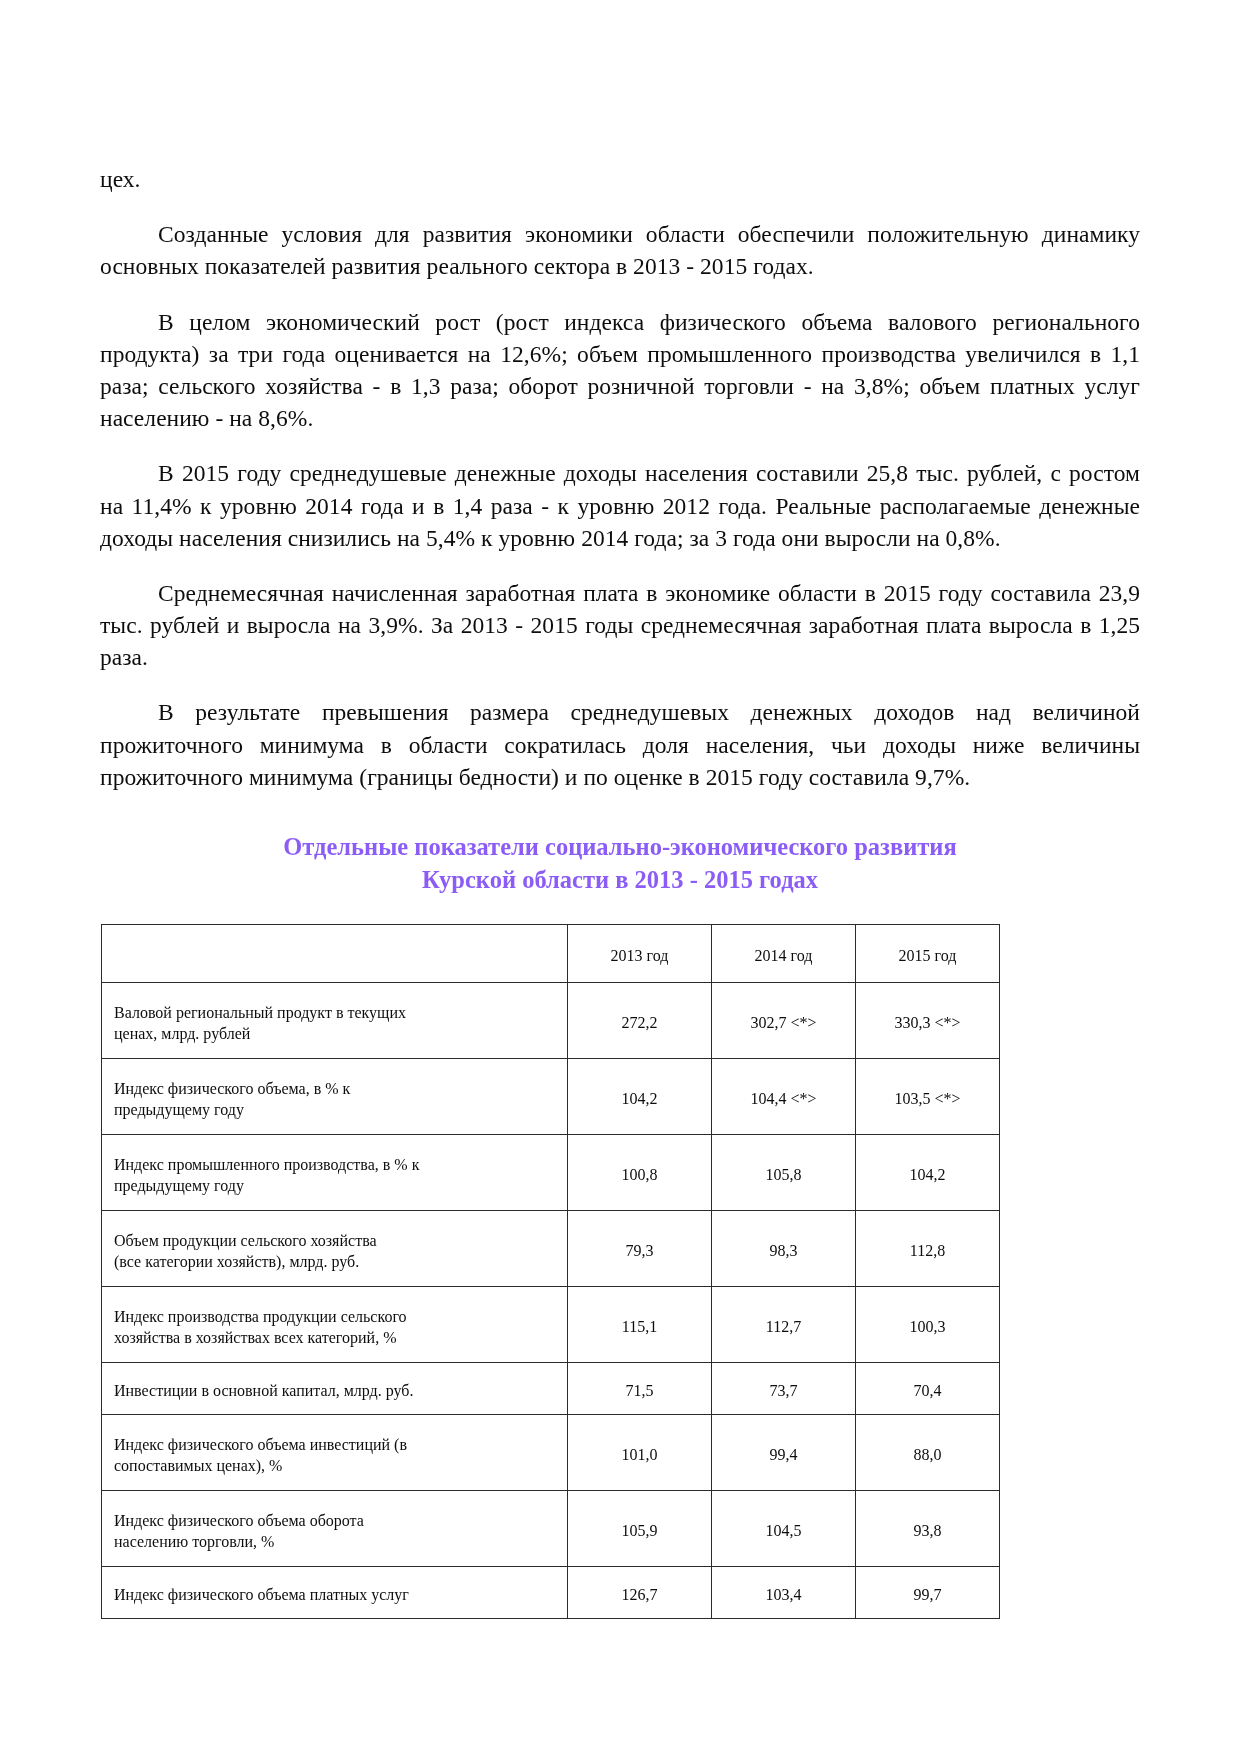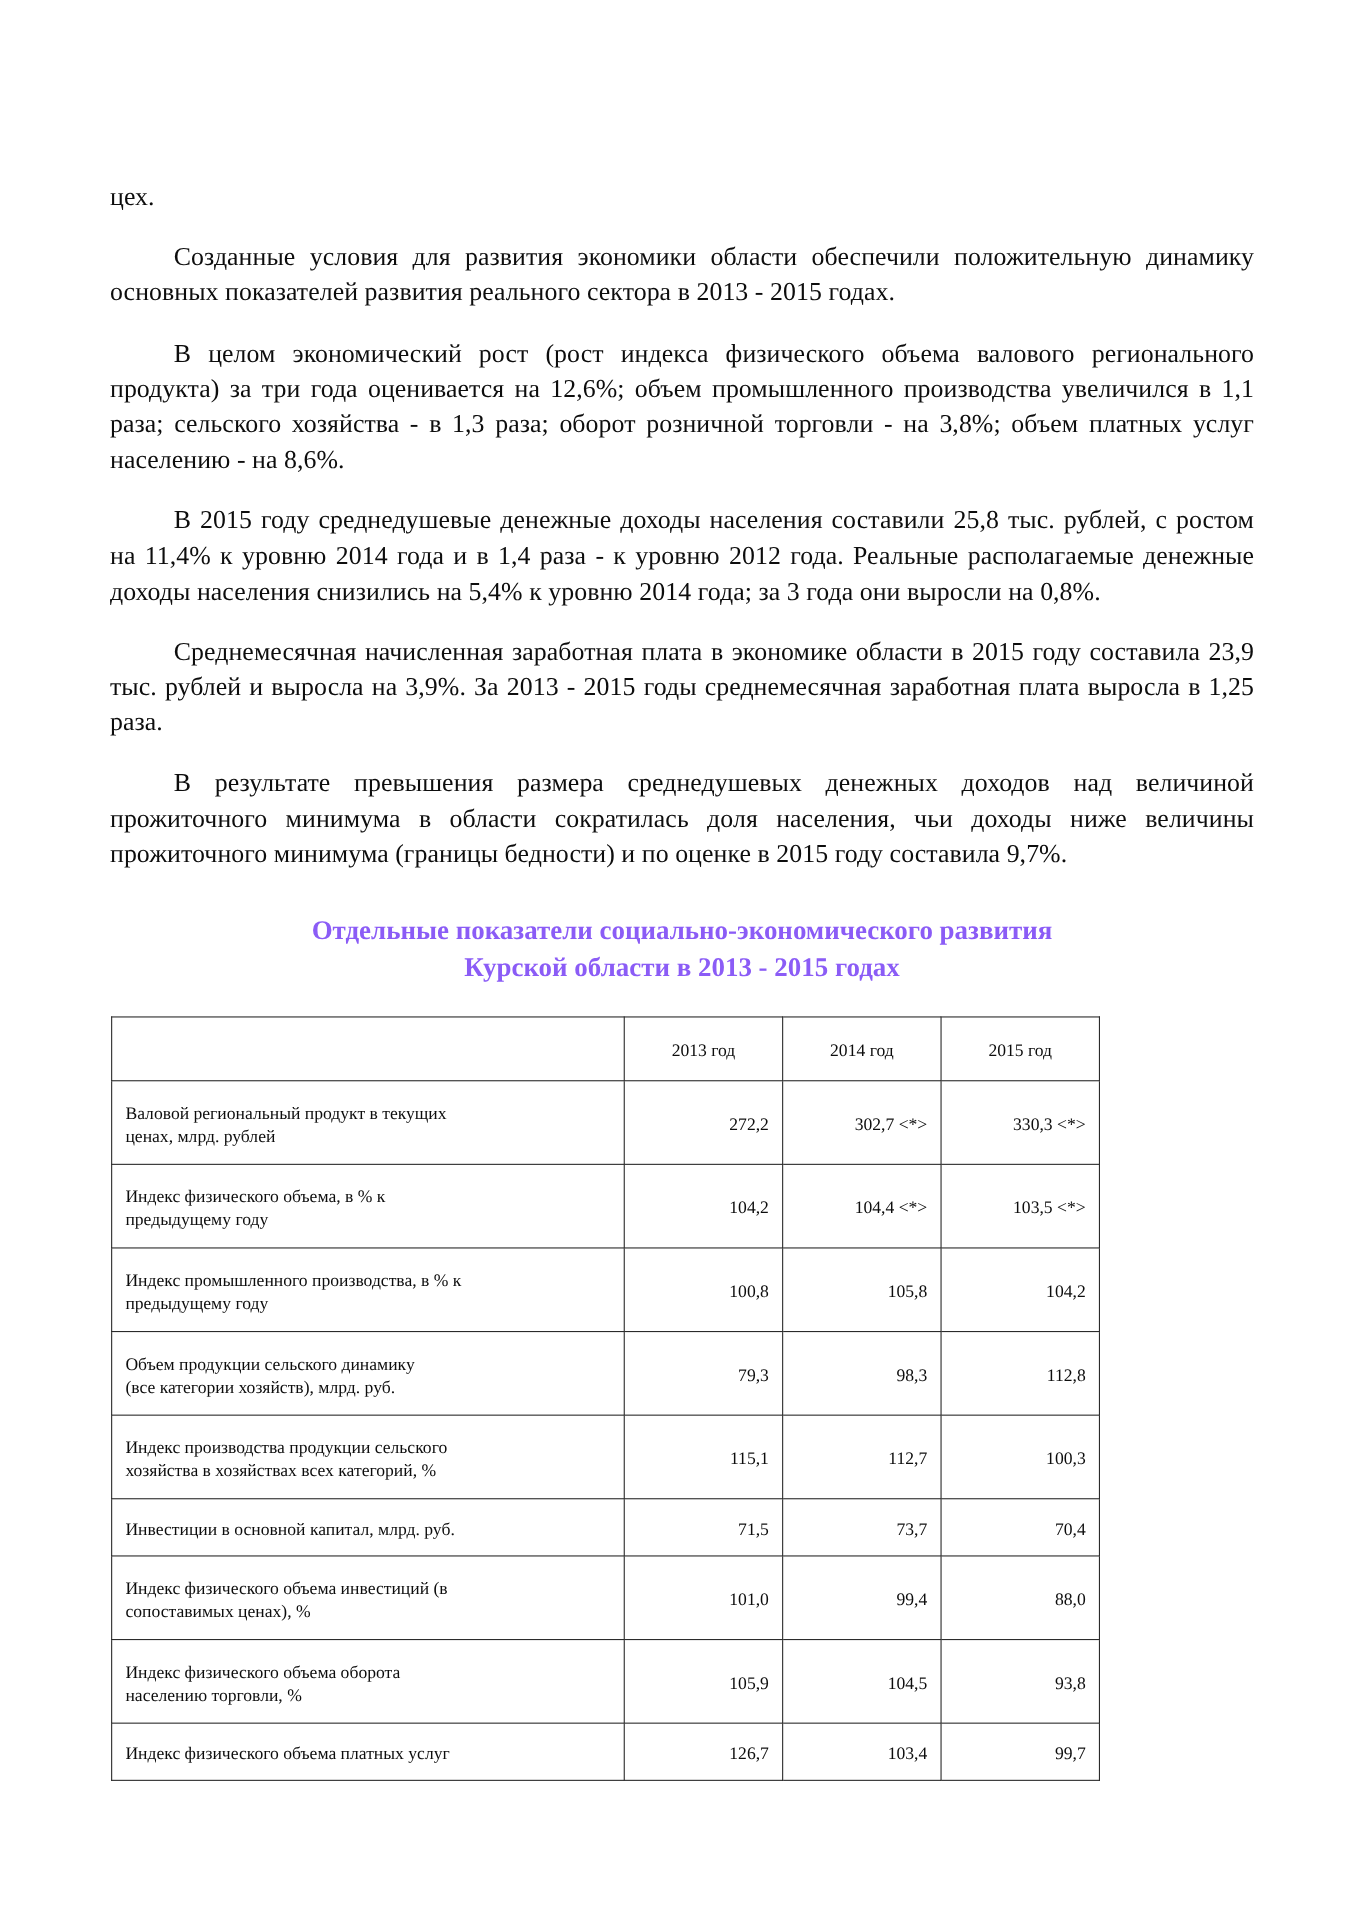--- a/index.html
+++ b/index.html
@@ -75,21 +75,21 @@
     padding-bottom: 14px;
   }
   th.blank-head {
     text-align: left;
   }
   td.label {
     text-align: left;
     padding-left: 12px;
   }
   td.value {
-    text-align: right;
+    text-align: center;
   }
   tr.tall td { height: 76px; }
   tr.short td { height: 52px; }
   .label-line { display: block; }
 </style>
 </head>
 <body>
 
 <div class="page">
   <div class="content">
@@ -158,21 +158,21 @@
             <span class="label-line">Индекс промышленного производства, в % к</span>
             <span class="label-line">предыдущему году</span>
           </td>
           <td class="value">100,8</td>
           <td class="value">105,8</td>
           <td class="value">104,2</td>
         </tr>
 
         <tr class="tall">
           <td class="label">
-            <span class="label-line">Объем продукции сельского динамику</span>
+            <span class="label-line">Объем продукции сельского хозяйства</span>
             <span class="label-line">(все категории хозяйств), млрд. руб.</span>
           </td>
           <td class="value">79,3</td>
           <td class="value">98,3</td>
           <td class="value">112,8</td>
         </tr>
 
         <tr class="tall">
           <td class="label">
             <span class="label-line">Индекс производства продукции сельского</span>

